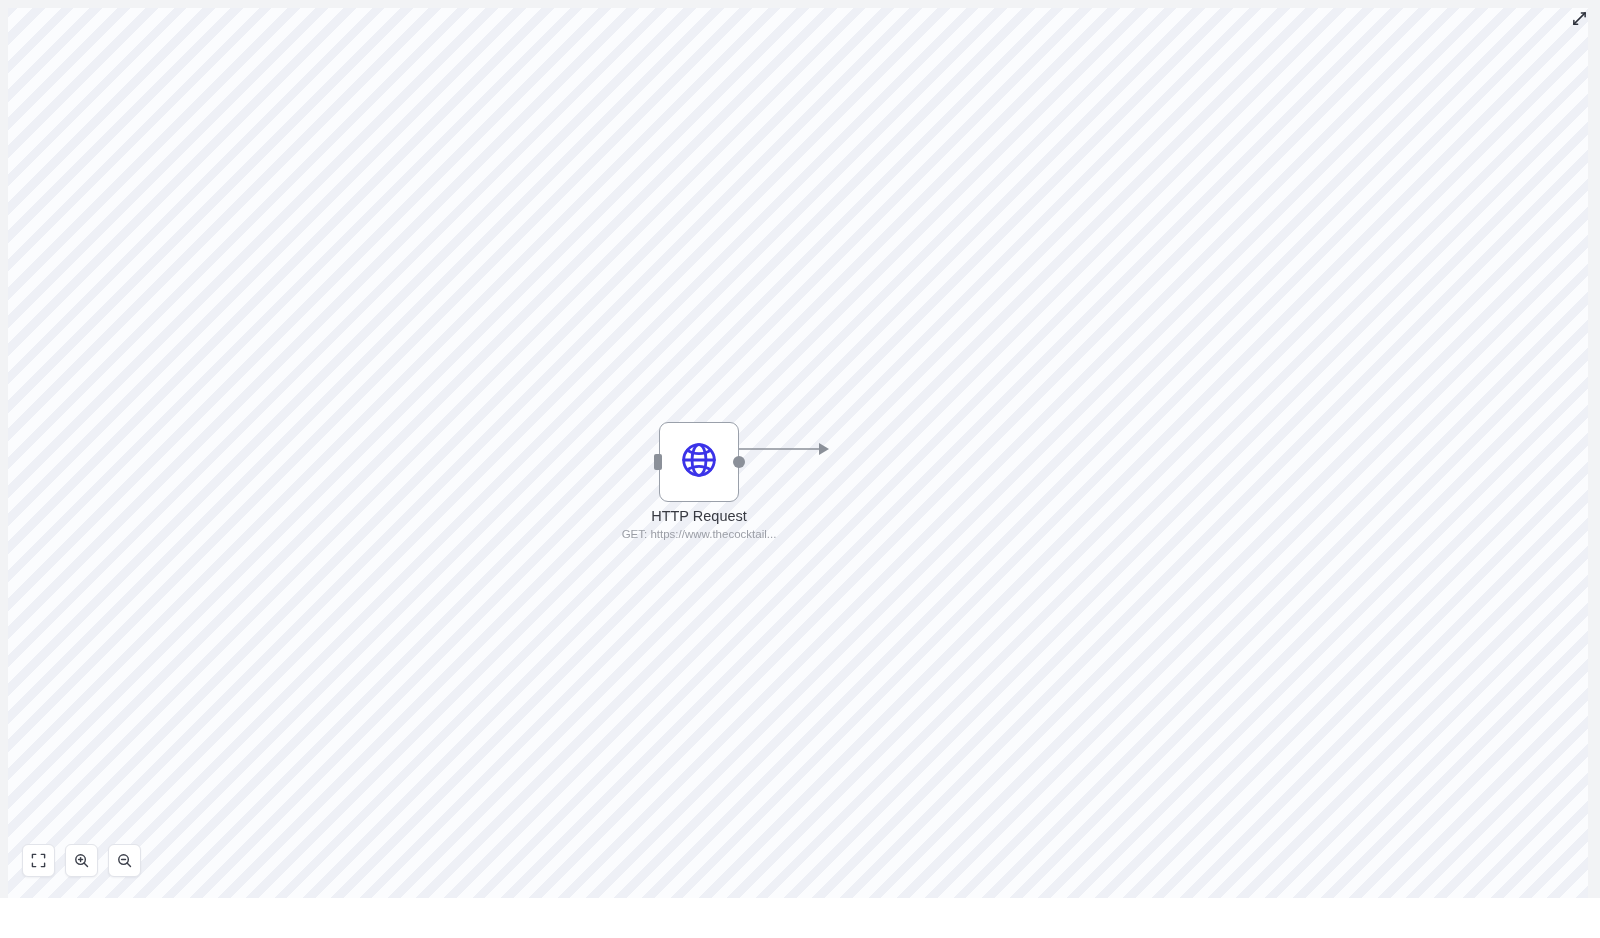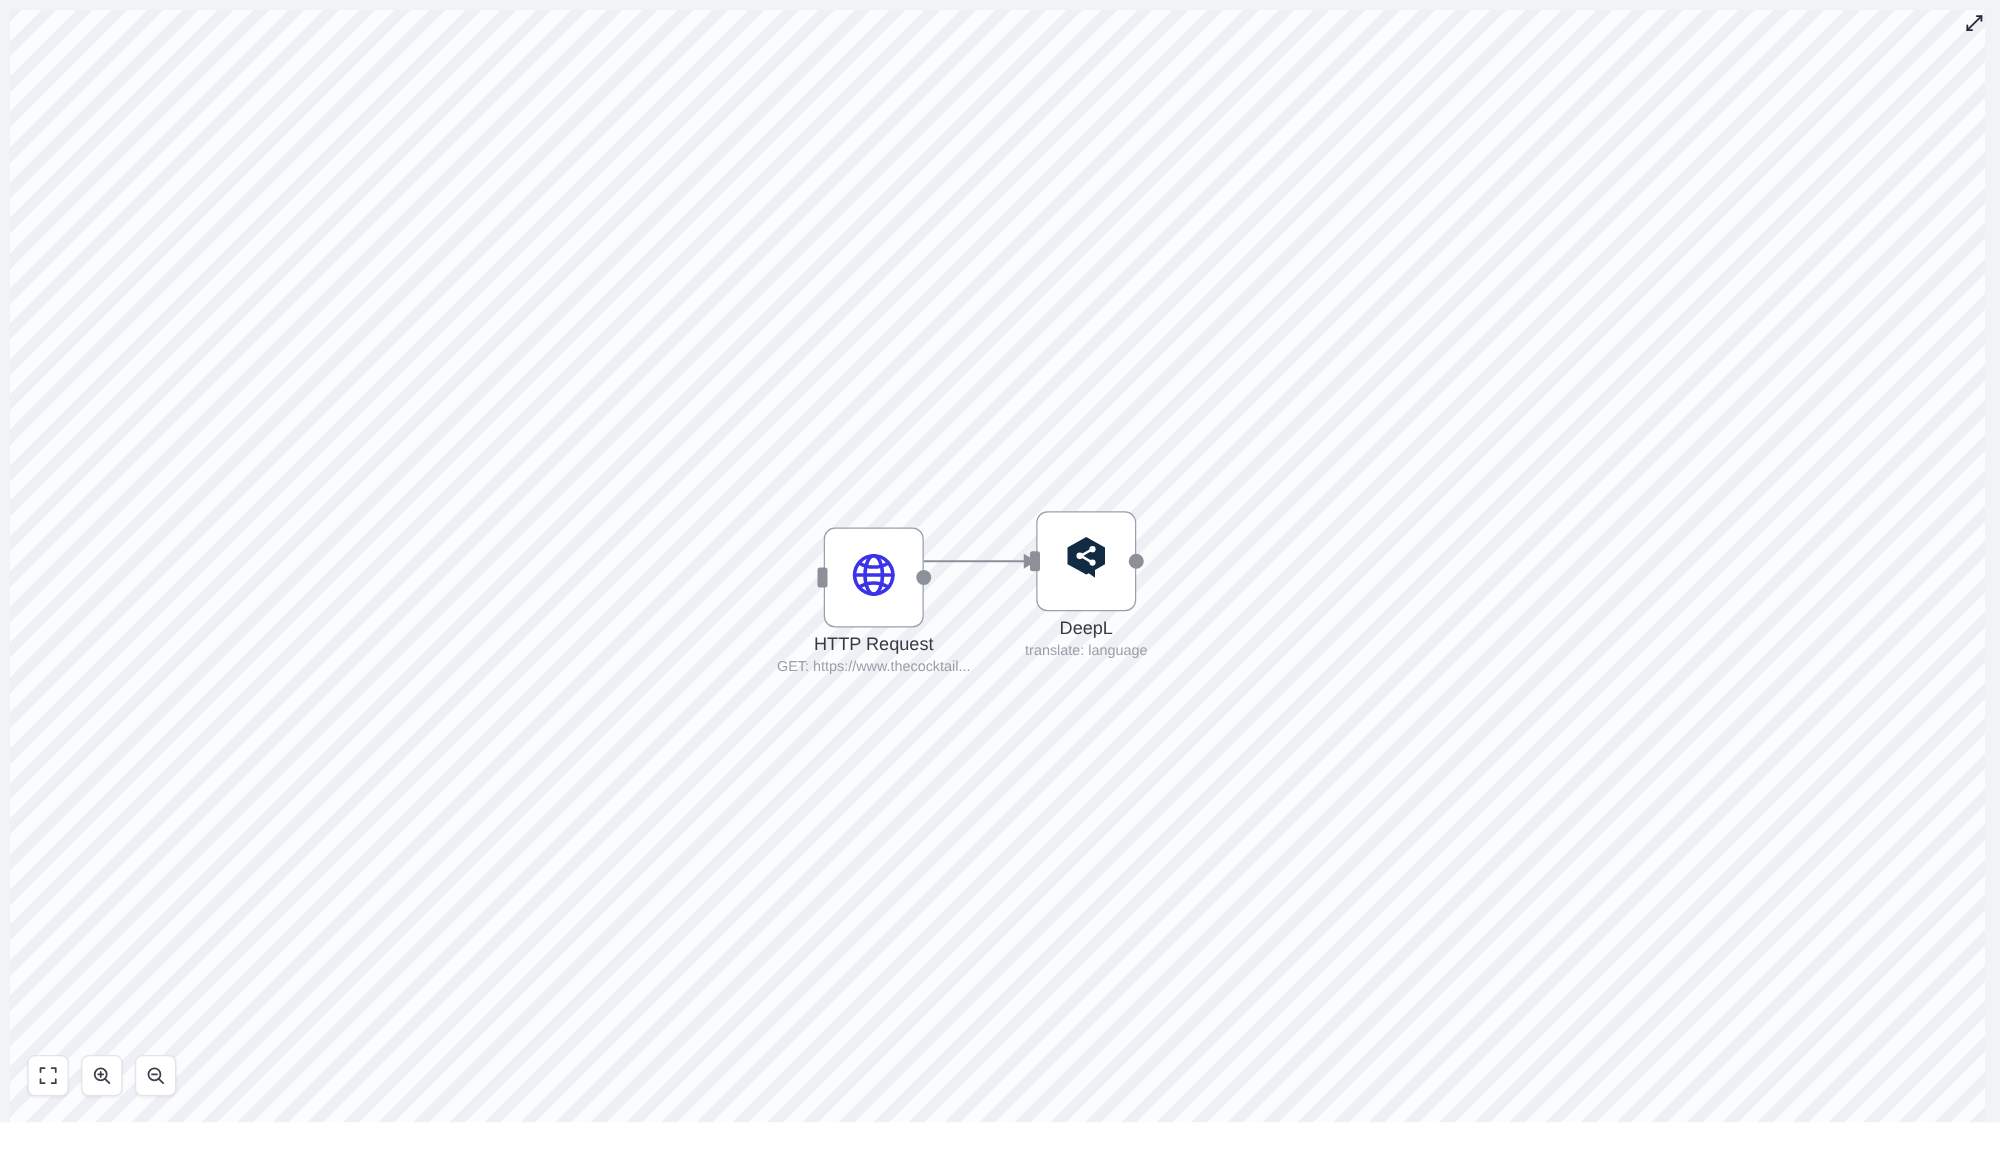--- a/index.html
+++ b/index.html
@@ -209,40 +209,20 @@
               <path d="M5 17.8 C7.2 16.4 9.5 15.8 12 15.8 C14.5 15.8 16.8 16.4 19 17.8"></path>
             </svg>
           </span>
         </div>
         <div class="handle-in"></div>
         <div class="handle-out"></div>
         <div class="node-label">HTTP Request</div>
         <div class="node-sub">GET: https://www.thecocktail...</div>
       </div>
 
-      <div class="node-wrap" style="left:821px; top:401px;">
-        <div class="node">
-          <span>
-            <svg width="40" height="40" viewBox="0 0 24 24">
-              <path d="M12 1.6 L21 6.6 L21 14.6 L16.2 17.4 L16.2 21.1 L13.2 18.9 L12 19.6 L3 14.6 L3 6.6 Z" fill="#122b45"></path>
-              <g stroke="#ffffff" stroke-width="1.25" stroke-linecap="round" fill="none">
-                <line x1="9.4" y1="10.6" x2="14.2" y2="7.8"></line>
-                <line x1="9.4" y1="10.6" x2="14.2" y2="13.4"></line>
-              </g>
-              <circle cx="15.0" cy="7.4" r="1.5" fill="#ffffff"></circle>
-              <circle cx="15.0" cy="13.8" r="1.5" fill="#ffffff"></circle>
-              <circle cx="8.9" cy="10.6" r="1.6" fill="#ffffff"></circle>
-            </svg>
-          </span>
-        </div>
-        <div class="handle-in"></div>
-        <div class="handle-out"></div>
-        <div class="node-label">DeepL</div>
-        <div class="node-sub">translate: language</div>
-      </div>
 
     </div>
 
   </div>
 
   <div class="canvas-outer-bottom"></div>
 
   <div class="expand-btn" title="Expand">
     <svg width="15" height="15" viewBox="0 0 16 16" fill="none" stroke="#2b2f3a" stroke-width="1.6" stroke-linecap="round" stroke-linejoin="round">
       <polyline points="10,2 14,2 14,6"></polyline>

